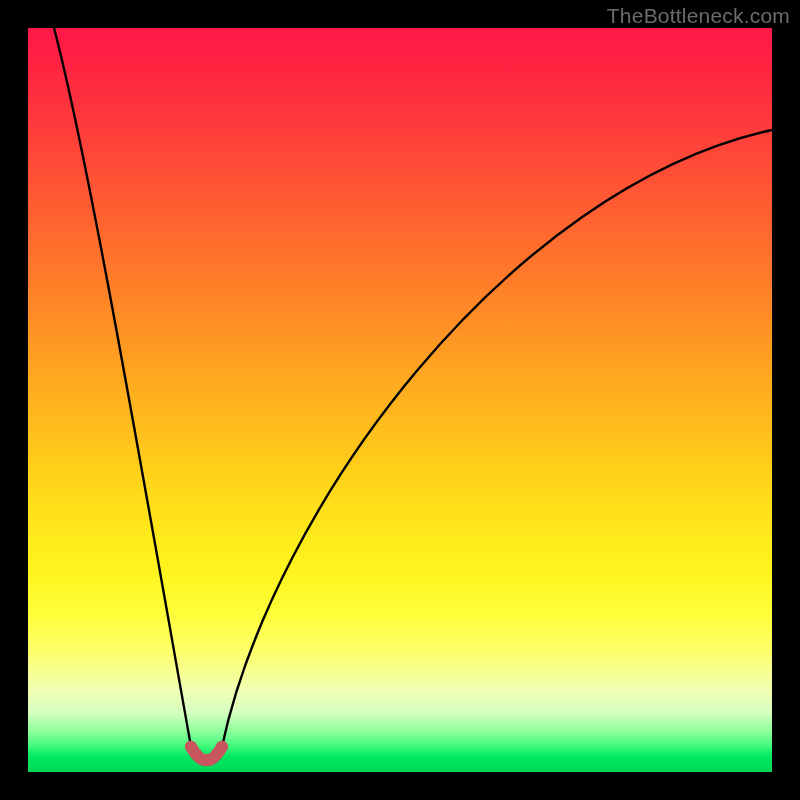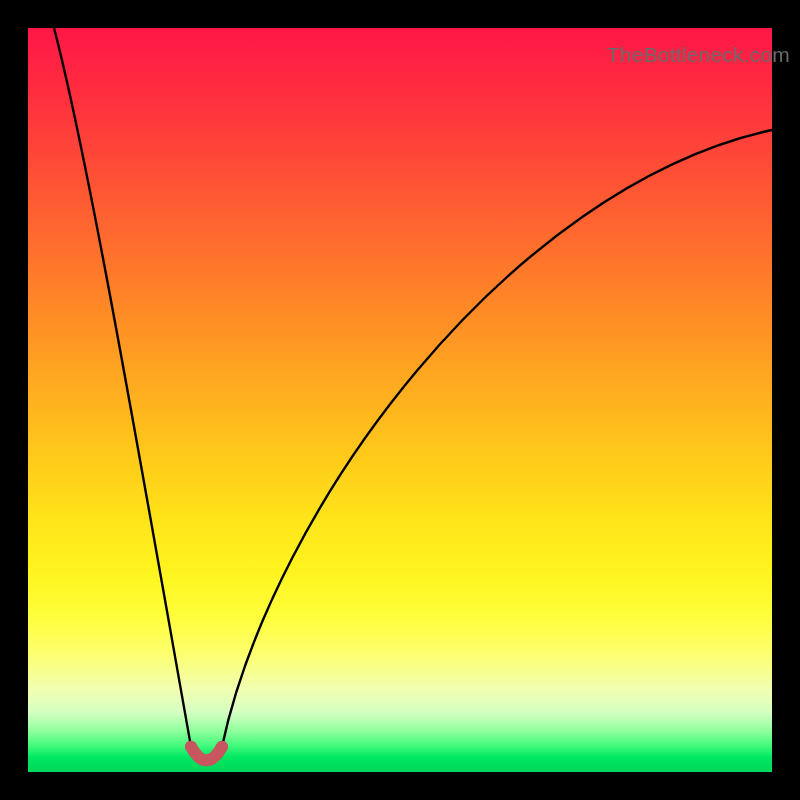--- a/index.html
+++ b/index.html
@@ -62,21 +62,20 @@
   }
   .watermark {
     position: absolute;
     top: 4px;
     right: 10px;
     color: #6b6b6b;
     font-size: 21px;
     font-weight: 400;
     letter-spacing: 0.2px;
     user-select: none;
-    margin-top: 39px;
   }
 </style>
 </head>
 <body>
 
 <div class="stage">
 
   <div class="plot-area">
     <div class="gradient-bg"></div>
 

